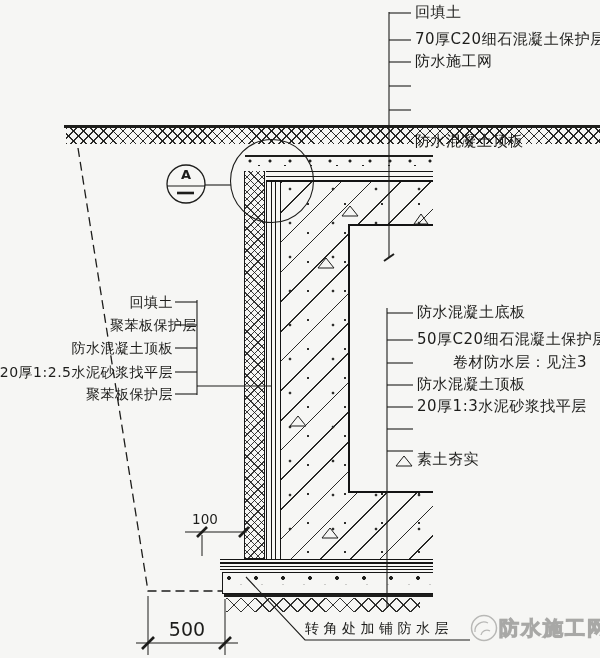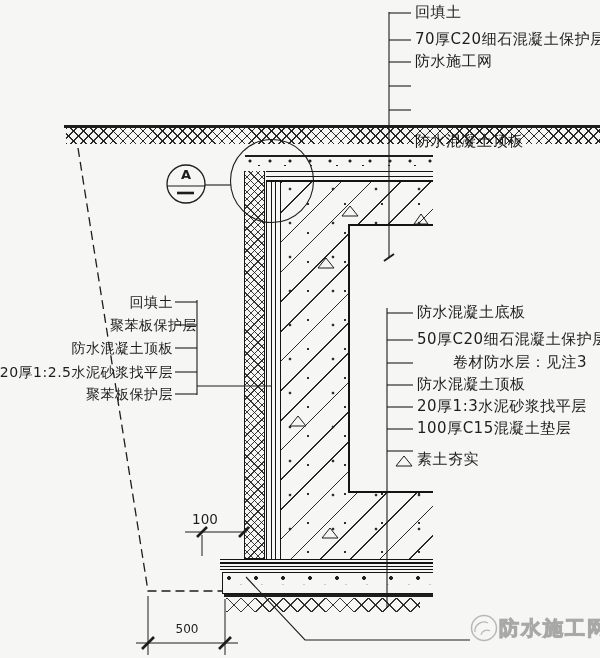--- a/index.html
+++ b/index.html
@@ -53,21 +53,21 @@
     border-top:1.6px solid #161616;border-left:1.6px solid #161616;border-bottom:1.6px solid #161616;
     box-sizing:border-box;
   }
   .interior{
     background:#f6f6f4;box-sizing:border-box;
     border-left:2.4px solid #141414;border-top:2.4px solid #141414;border-bottom:2.4px solid #141414;
   }
   
   .lbl{position:absolute;white-space:nowrap;font-size:15px;line-height:17px;letter-spacing:.5px;}
   .lbl-left{font-size:14px;text-align:right;}
-  .dim{position:absolute;text-align:center;font-size:12px;line-height:16px;}
+  .dim{position:absolute;text-align:center;font-size:19px;line-height:16px;}
   .marker-letter{position:absolute;text-align:center;font-size:13px;line-height:14px;font-weight:bold;}
   .corner-note{position:absolute;font-size:14px;line-height:16px;letter-spacing:4.5px;white-space:nowrap;}
   .watermark{
     position:absolute;font-size:20px;font-weight:bold;letter-spacing:2px;white-space:nowrap;
     color:#e9e9e7;-webkit-text-stroke:1px #a8a8a6;text-shadow:0 0 1px #b5b5b3;
   }
   svg.overlay{position:absolute;left:0;top:0;}
 </style>
 </head>
 <body>
@@ -180,23 +180,23 @@
   <div class="lbl lbl-left" style="right:403px;top:317px;">聚苯板保护层</div>
   <div class="lbl lbl-left" style="right:427px;top:340px;">防水混凝土顶板</div>
   <div class="lbl lbl-left" style="right:427px;top:364px;">20厚1:2.5水泥砂浆找平层</div>
   <div class="lbl lbl-left" style="right:427px;top:386px;">聚苯板保护层</div>
 
   <div class="lbl" style="left:417px;top:304px;">防水混凝土底板</div>
   <div class="lbl" style="left:417px;top:331px;">50厚C20细石混凝土保护层</div>
   <div class="lbl" style="left:417px;top:354px;margin-left:36px;">卷材防水层：见注3</div>
   <div class="lbl" style="left:417px;top:376px;">防水混凝土顶板</div>
   <div class="lbl" style="left:417px;top:398px;">20厚1:3水泥砂浆找平层</div>
-  <div class="lbl" style="left:417px;top:420px;">100厚C15混凝土垫层</div>
   <div class="lbl" style="left:417px;top:451px;">素土夯实</div>
 
   <div class="marker-letter" style="left:178px;top:168px;width:16px;">A</div>
 
   <div class="dim" style="left:190px;top:511px;width:30px;font-size:13.5px;">100</div>
   <div class="dim" style="left:165px;top:621px;width:44px;">500</div>
 
+  <div class="corner-note" style="left:305px;top:620px;">转角处加铺防水层</div>
 
   <div class="watermark" style="left:499px;top:615px;">防水施工网</div>
 </div>
 
 </body></html>

